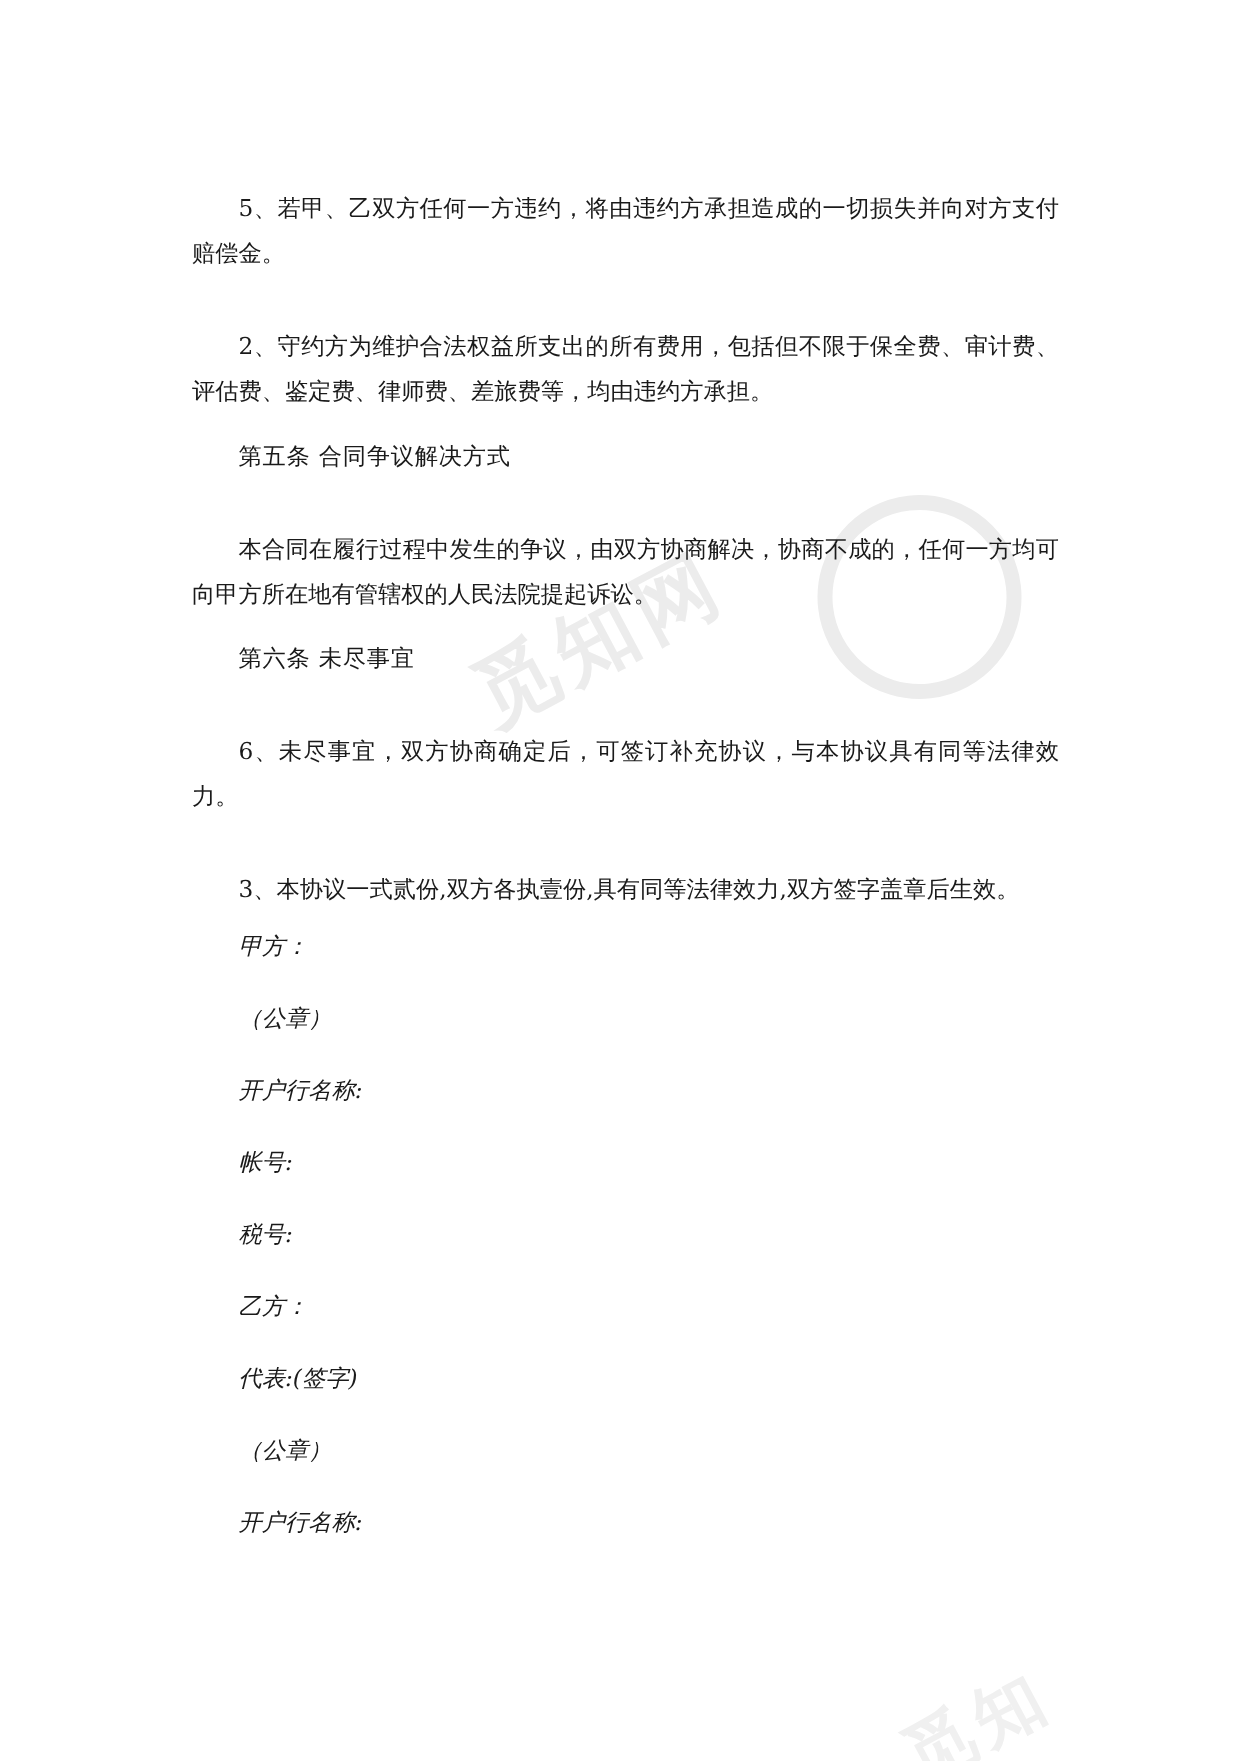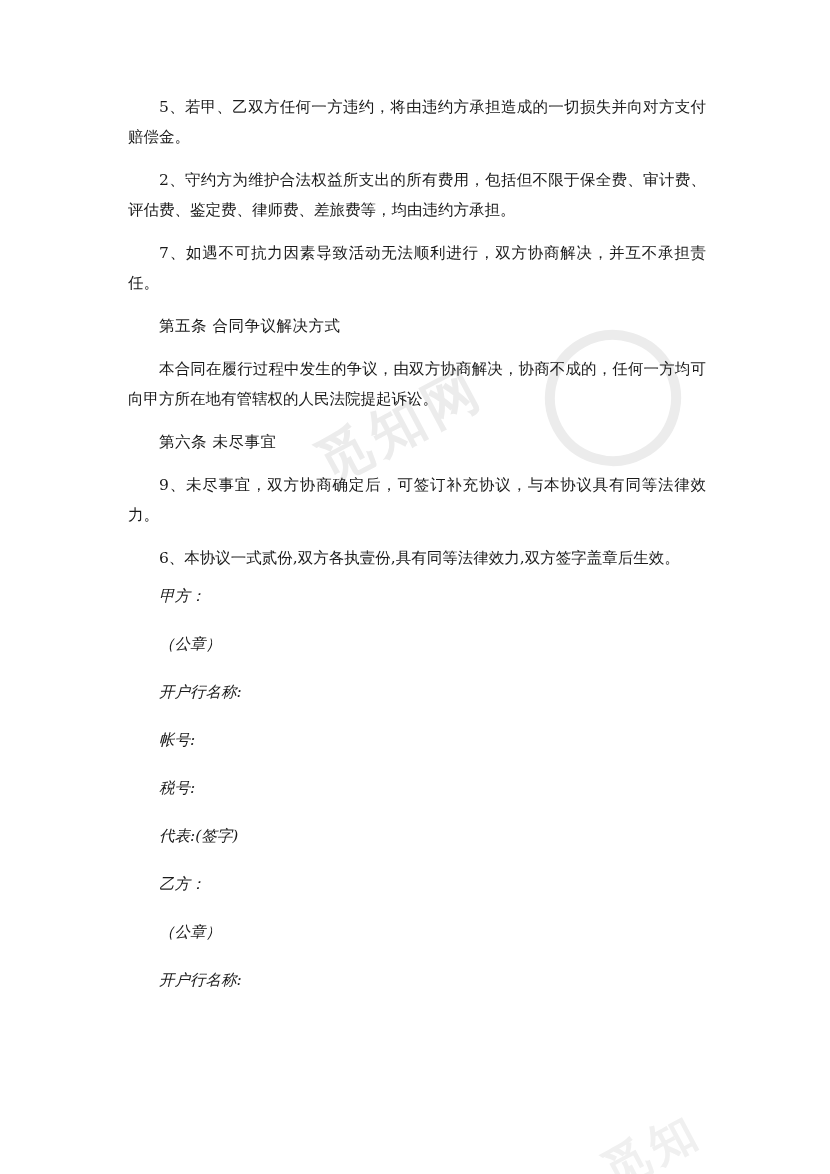--- a/index.html
+++ b/index.html
@@ -71,20 +71,21 @@
   .para {
     font-size: 15.5px;
     line-height: 30px;
     color: #1a1a1a;
     margin: 0 0 13px 0;
     text-align: justify;
     text-justify: inter-ideograph;
   }
   .para.indent {
     text-indent: 2em;
+    margin-top: 32px;
   }
   .para.heading {
     text-indent: 2em;
     font-weight: normal;
     letter-spacing: 0.5px;
   }
   .para.tight {
     margin-bottom: 10px;
   }
   .para.sig {
@@ -100,34 +101,33 @@
 <div id="page">
 
   <div class="watermark wm-main">觅知网</div>
   <div class="watermark wm-ring"></div>
   <div class="watermark wm-bottom">觅知</div>
 
   <div class="doc-body">
 
     <p class="para indent">5、若甲、乙双方任何一方违约，将由违约方承担造成的一切损失并向对方支付赔偿金。</p>
     <p class="para indent">2、守约方为维护合法权益所支出的所有费用，包括但不限于保全费、审计费、评估费、鉴定费、律师费、差旅费等，均由违约方承担。</p>
-    <p class="para indent">7、如遇不可抗力因素导致活动无法顺利进行，双方协商解决，并互不承担责任。</p>
 
     <p class="para heading">第五条  合同争议解决方式</p>
     <p class="para indent">本合同在履行过程中发生的争议，由双方协商解决，协商不成的，任何一方均可向甲方所在地有管辖权的人民法院提起诉讼。</p>
 
     <p class="para heading">第六条  未尽事宜</p>
 
-    <p class="para indent">9、未尽事宜，双方协商确定后，可签订补充协议，与本协议具有同等法律效力。</p>
-    <p class="para indent tight">6、本协议一式贰份,双方各执壹份,具有同等法律效力,双方签字盖章后生效。</p>
+    <p class="para indent">6、未尽事宜，双方协商确定后，可签订补充协议，与本协议具有同等法律效力。</p>
+    <p class="para indent tight">3、本协议一式贰份,双方各执壹份,具有同等法律效力,双方签字盖章后生效。</p>
 
     <p class="para sig">甲方：</p>
     <p class="para sig">（公章）</p>
     <p class="para sig">开户行名称:</p>
     <p class="para sig">帐号:</p>
     <p class="para sig">税号:</p>
+    <p class="para sig">乙方：</p>
     <p class="para sig">代表:(签字)</p>
-    <p class="para sig">乙方：</p>
     <p class="para sig">（公章）</p>
     <p class="para sig">开户行名称:</p>
 
   </div>
 </div>
 
 </body></html>

